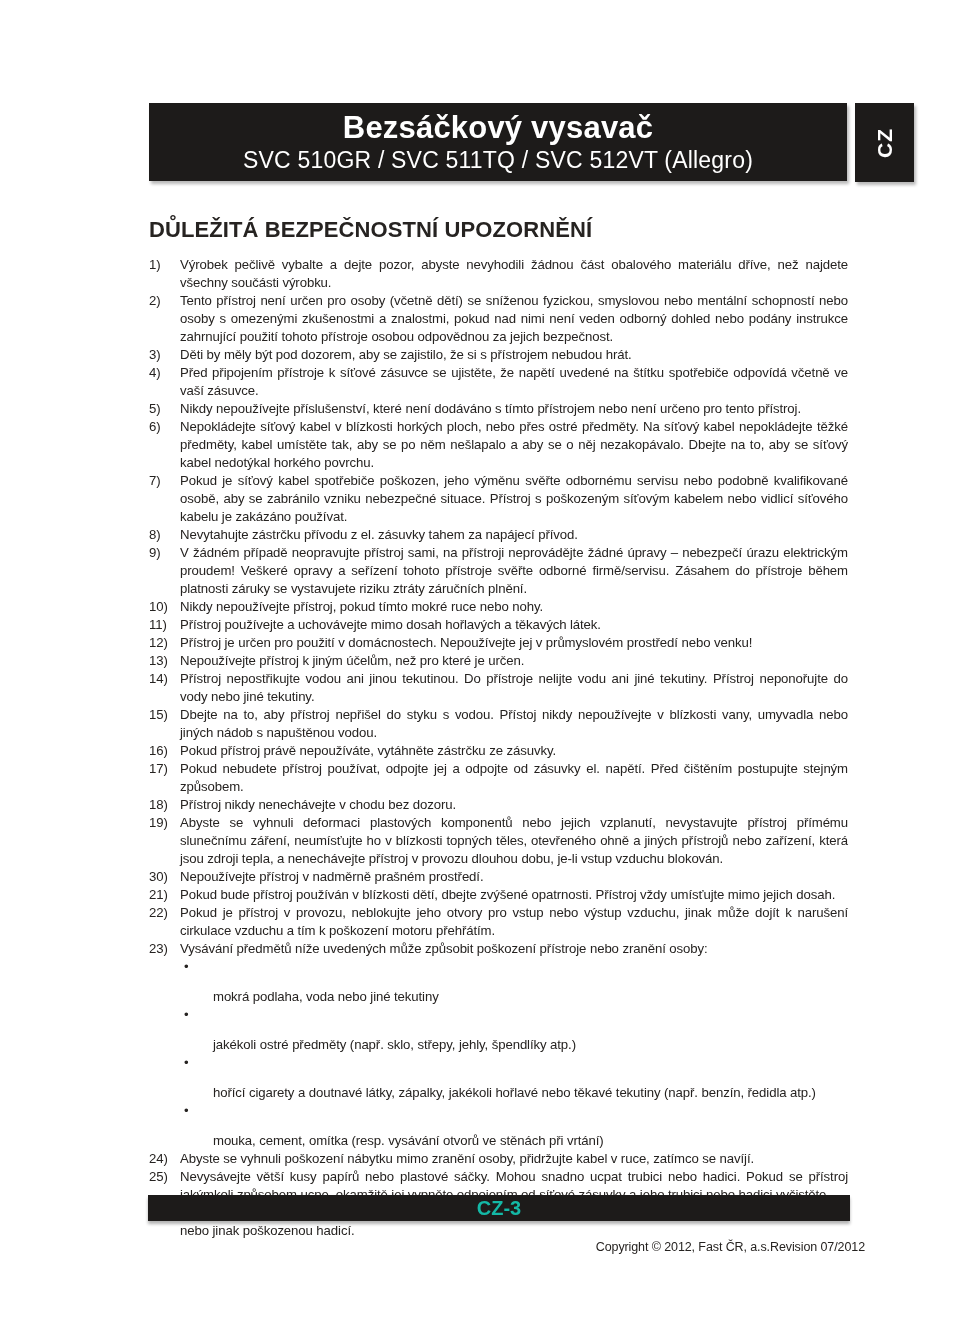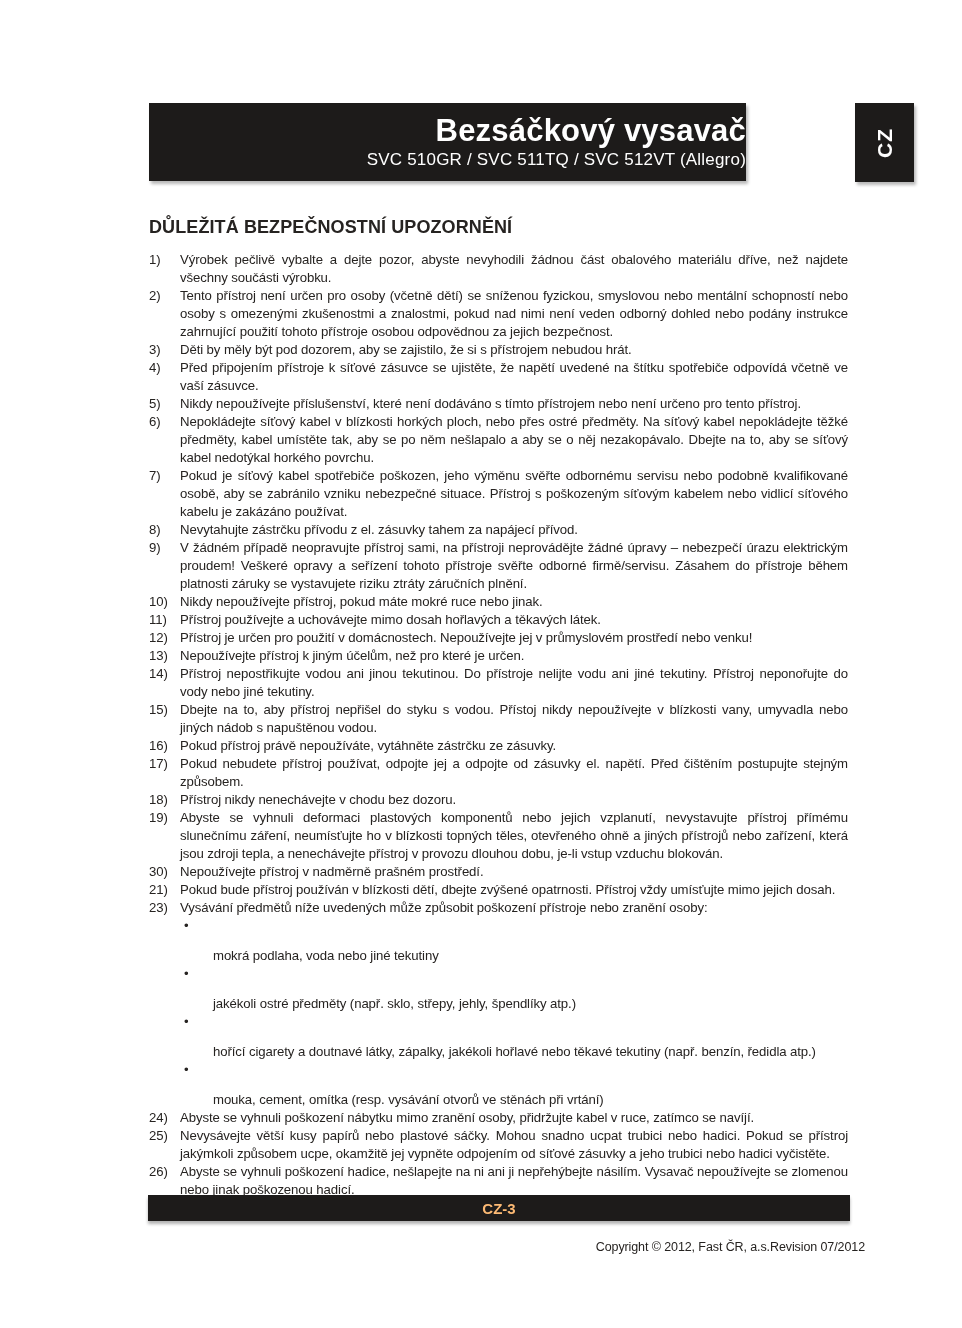--- a/index.html
+++ b/index.html
@@ -14,37 +14,37 @@
     font-family: "Liberation Sans", sans-serif;
     color: #262321;
     overflow: hidden;
   }
   .page { position: absolute; inset: 0; background: #ffffff; }
 
   
   .header-bar {
     position: absolute;
     left: 149px; top: 103px;
-    width: 597px; height: 78px;
+    width: 698px; height: 78px;
     background: #1d1b1a;
     color: #ffffff;
     display: flex;
     flex-direction: column;
-    align-items: flex-end;
+    align-items: center;
     justify-content: center;
     box-shadow: 2px 3px 3px rgba(0,0,0,0.28);
   }
   .header-title {
     font-size: 31px;
     font-weight: bold;
     letter-spacing: 0.2px;
     line-height: 34px;
   }
   .header-subtitle {
-    font-size: 17px;
+    font-size: 23px;
     font-weight: normal;
     margin-top: 2px;
     letter-spacing: 0.2px;
   }
   .lang-tab {
     position: absolute;
     left: 855px; top: 103px;
     width: 59px; height: 79px;
     background: #1d1b1a;
     color: #ffffff;
@@ -60,21 +60,21 @@
     letter-spacing: 1px;
   }
 
   
   .content {
     position: absolute;
     left: 149px; top: 217px;
     width: 699px;
   }
   .section-heading {
-    font-size: 18px;
+    font-size: 22px;
     font-weight: bold;
     letter-spacing: 0.1px;
     margin: 0 0 13px 0;
   }
   .safety-list { margin: 0; padding: 0; }
   .item {
     display: flex;
     font-size: 13.2px;
     line-height: 18px;
     letter-spacing: -0.1px;
@@ -95,22 +95,22 @@
     flex-shrink: 0;
   }
   .brow .btxt { flex: 1; text-align: justify; margin-top: 30px; }
 
   
   .footer-bar {
     position: absolute;
     left: 148px; top: 1195px;
     width: 702px; height: 26px;
     background: #1d1b1a;
-    color: #fdba74;
-    font-size: 15px;
+    color: #14b8a6;
+    font-size: 20px;
     font-weight: bold;
     display: flex;
     align-items: center;
     justify-content: center;
     box-shadow: 0 3px 3px rgba(0,0,0,0.3);
   }
   .meta-row {
     position: absolute;
     left: 166px; top: 1240px;
     width: 699px;
@@ -169,21 +169,21 @@
       <div class="item">
           <span class="num">8)</span>
           <div class="txt">Nevytahujte zástrčku přívodu z el. zásuvky tahem za napájecí přívod.</div>
         </div>
       <div class="item">
           <span class="num">9)</span>
           <div class="txt">V žádném případě neopravujte přístroj sami, na přístroji neprovádějte žádné úpravy – nebezpečí úrazu elektrickým proudem! Veškeré opravy a seřízení tohoto přístroje svěřte odborné firmě/servisu. Zásahem do přístroje během platnosti záruky se vystavujete riziku ztráty záručních plnění.</div>
         </div>
       <div class="item">
           <span class="num">10)</span>
-          <div class="txt">Nikdy nepoužívejte přístroj, pokud máte mokré ruce nebo jinak.</div>
+          <div class="txt">Nikdy nepoužívejte přístroj, pokud tímto mokré ruce nebo nohy.</div>
         </div>
       <div class="item">
           <span class="num">11)</span>
           <div class="txt">Přístroj používejte a uchovávejte mimo dosah hořlavých a těkavých látek.</div>
         </div>
       <div class="item">
           <span class="num">12)</span>
           <div class="txt">Přístroj je určen pro použití v domácnostech. Nepoužívejte jej v průmyslovém prostředí nebo venku!</div>
         </div>
       <div class="item">
@@ -214,20 +214,24 @@
           <span class="num">19)</span>
           <div class="txt">Abyste se vyhnuli deformaci plastových komponentů nebo jejich vzplanutí, nevystavujte přístroj přímému slunečnímu záření, neumísťujte ho v blízkosti topných těles, otevřeného ohně a jiných přístrojů nebo zařízení, která jsou zdroji tepla, a nenechávejte přístroj v provozu dlouhou dobu, je-li vstup vzduchu blokován.</div>
         </div>
       <div class="item">
           <span class="num">30)</span>
           <div class="txt">Nepoužívejte přístroj v nadměrně prašném prostředí.</div>
         </div>
       <div class="item">
           <span class="num">21)</span>
           <div class="txt">Pokud bude přístroj používán v blízkosti dětí, dbejte zvýšené opatrnosti. Přístroj vždy umísťujte mimo jejich dosah.</div>
+        </div>
+      <div class="item">
+          <span class="num">22)</span>
+          <div class="txt">Pokud je přístroj v provozu, neblokujte jeho otvory pro vstup nebo výstup vzduchu, jinak může dojít k narušení cirkulace vzduchu a tím k poškození motoru přehřátím.</div>
         </div>
 
       <div class="item">
         <span class="num">23)</span>
         <div class="txt">
           <span>Vysávání předmětů níže uvedených může způsobit poškození přístroje nebo zranění osoby:</span>
           <div class="bullets">
             <div class="brow">
                 <span class="bdot">•</span>
                 <div class="btxt">mokrá podlaha, voda nebo jiné tekutiny</div>

